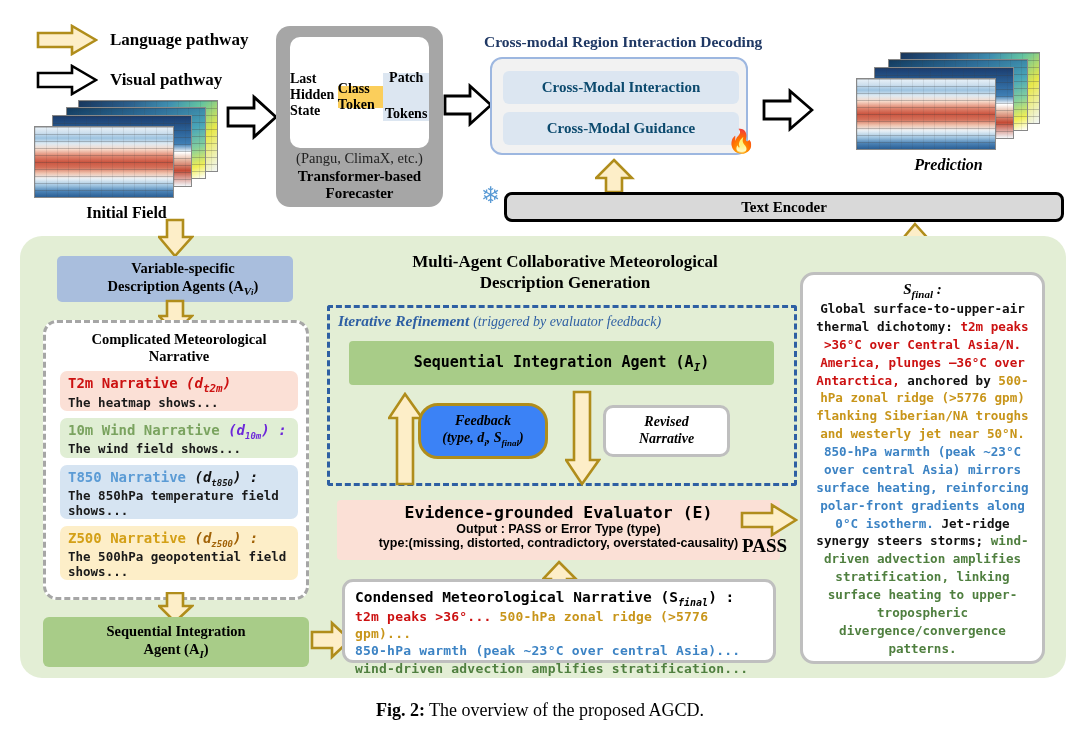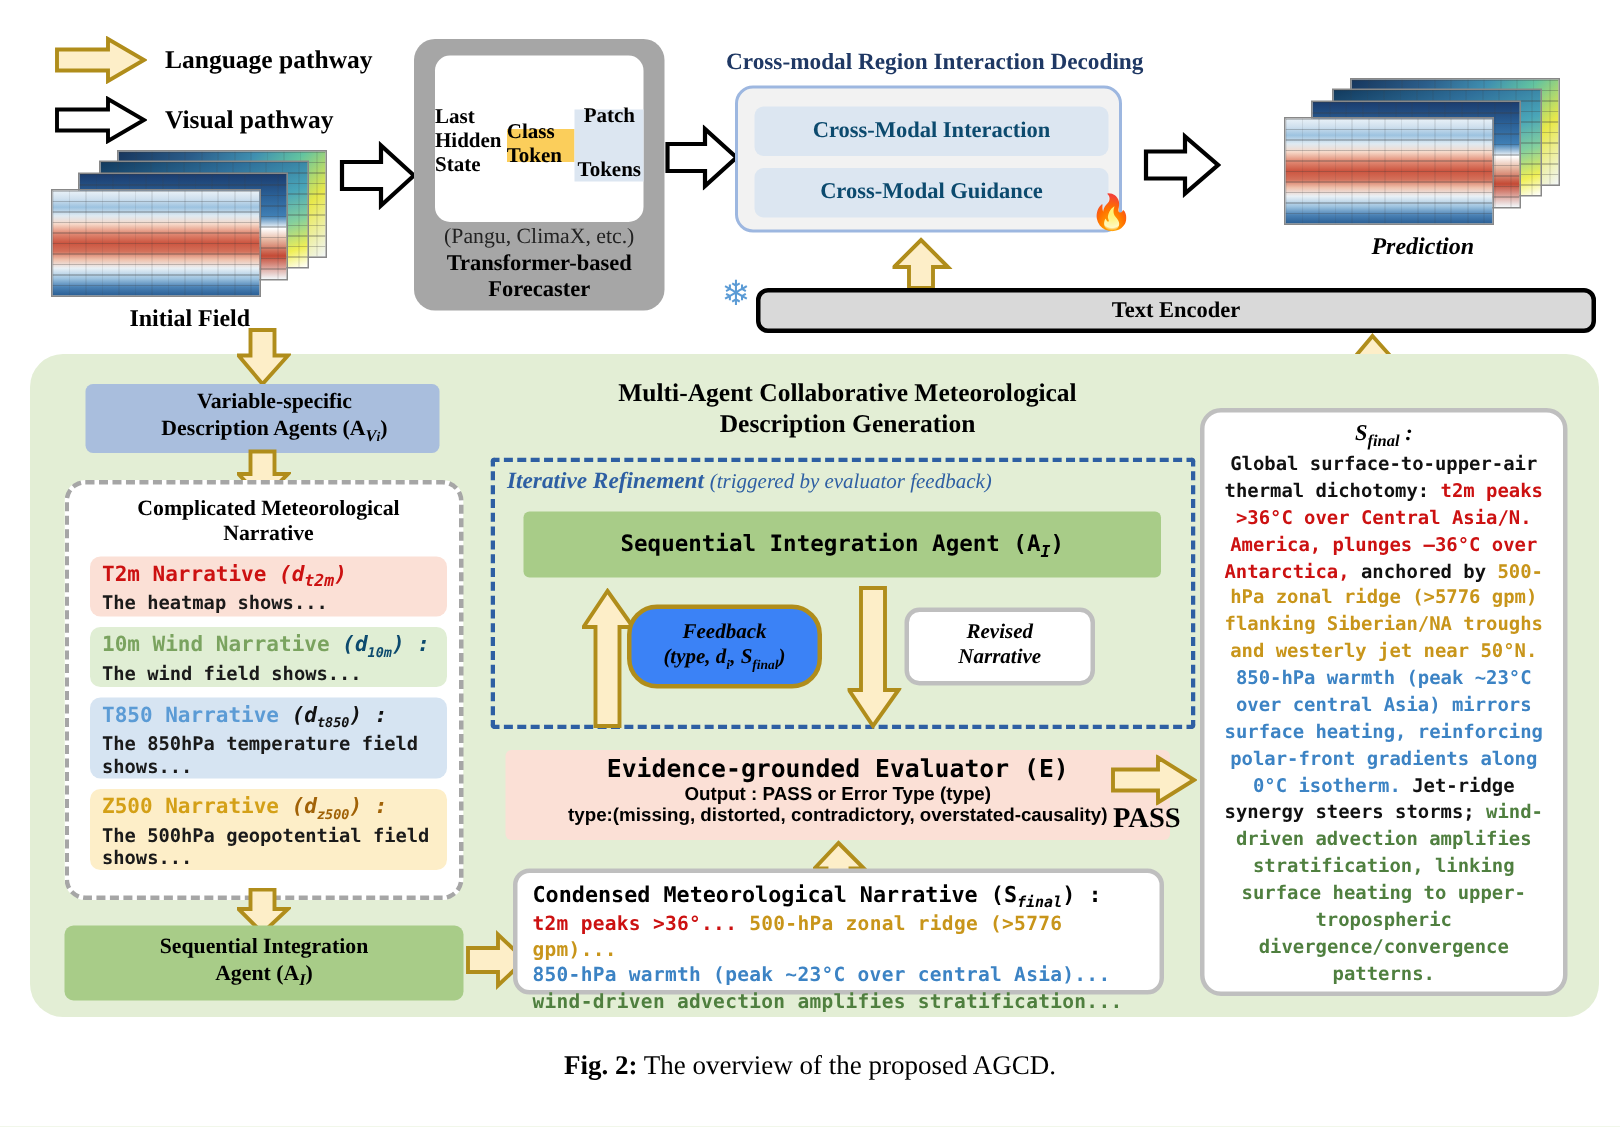--- a/index.html
+++ b/index.html
@@ -351,21 +351,21 @@
     <div class="narr-head mono c-red">
       <span>T2m Narrative</span>
       <span style="font-style:italic"> <span>(d</span><sub style="font-size:11px">t2m</sub><span>)</span></span>
     </div>
     <div class="narr-body mono">The heatmap shows...</div>
   </div>
 
   <div class="narr" id="narr-10m">
     <div class="narr-head mono" style="color:#7aa35f">
       <span>10m Wind Narrative</span>
-      <span style="font-style:italic;color:#0c4a6e"><span>(d</span><sub style="font-size:9px">10m</sub><span>) :</span></span>
+      <span style="font-style:italic;color:#6d28d9"><span>(d</span><sub style="font-size:9px">10m</sub><span>) :</span></span>
     </div>
     <div class="narr-body mono">The wind field shows...</div>
   </div>
 
   <div class="narr" id="narr-t850">
     <div class="narr-head mono" style="color:#5b9bd5">
       <span>T850 Narrative</span>
       <span style="font-style:italic;color:#111"><span>(d</span><sub style="font-size:9px">t850</sub><span>) :</span></span>
     </div>
     <div class="narr-body mono">The 850hPa temperature field shows...</div>

